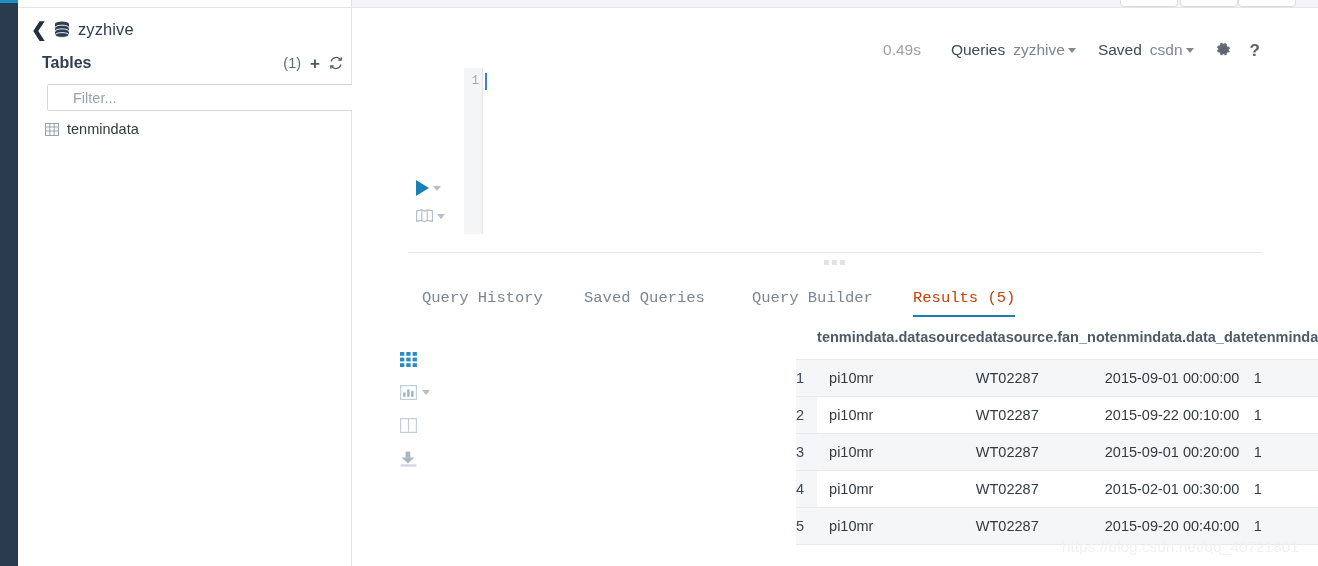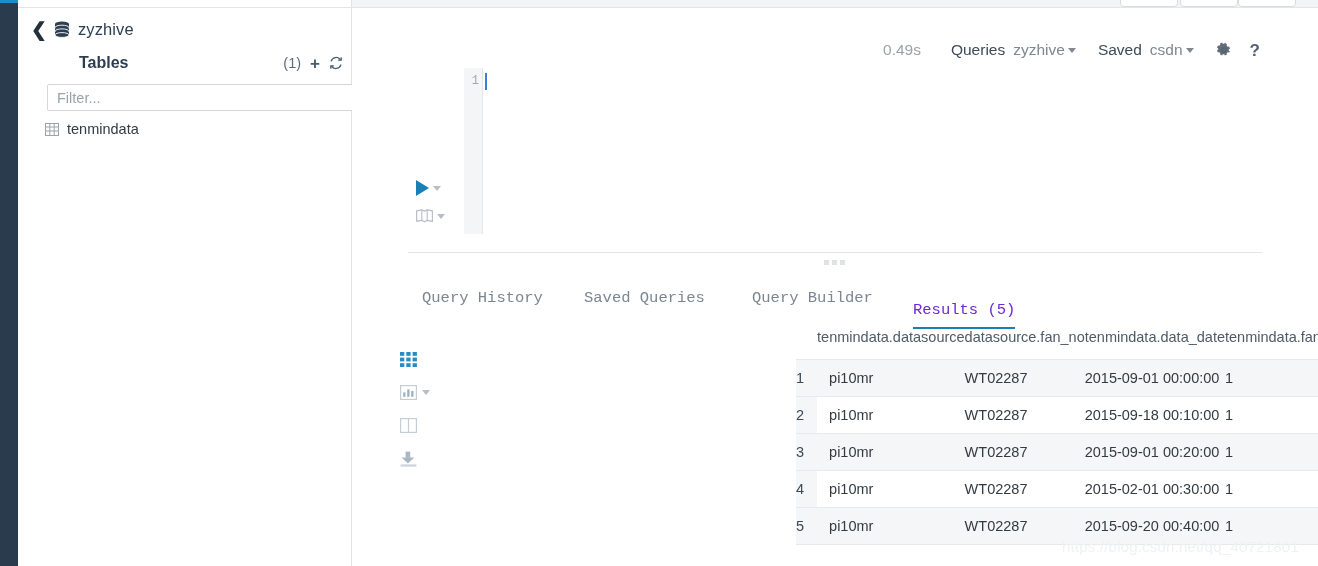--- a/index.html
+++ b/index.html
@@ -43,35 +43,35 @@
   }
   .db-icon { width: 16px; height: 17px; display: block; }
   .db-name {
     font-size: 16.5px; color: #2c3e50; letter-spacing: .1px;
   }
   .tables-row {
     position: absolute; left: 24px; top: 54px; width: 310px;
     display: flex; align-items: center;
   }
   .tables-label {
-    font-size: 16px; font-weight: 700; color: #2c3e50; margin-left: 37px;
+    font-size: 16px; font-weight: 700; color: #2c3e50;
   }
   .tables-actions {
     margin-left: auto; display: flex; align-items: center; gap: 9px;
     padding-right: 9px;
   }
   .tables-count { font-size: 14.5px; color: #5c6b7a; }
   .plus-icon {
     font-size: 17px; color: #4a5b6b; line-height: 1; cursor: pointer; font-weight: 700;
   }
   .refresh-icon { width: 14px; height: 14px; display: block; cursor: pointer; }
   .filter-input {
     position: absolute; left: 29px; top: 84px; width: 315px; height: 27px;
     border: 1px solid #d3d7db; border-radius: 2px;
-    padding: 0 9px; font-size: 14.5px; color: #333;
+    padding: 0 25px; font-size: 14.5px; color: #333;
     font-family: "Liberation Sans", sans-serif;
     background: #fff; outline: none;
   }
   .filter-input::placeholder { color: #9aa3ab; }
   .table-item {
     position: absolute; left: 27px; top: 121px;
     display: flex; align-items: center; gap: 8px; cursor: pointer;
   }
   .grid-small { width: 14px; height: 13px; display: block; }
   .table-item-label { font-size: 14.5px; color: #333b42; }
@@ -176,21 +176,21 @@
   .grip span { width: 5px; height: 5px; background: #e0e3e6; display: block; }
 
   
   .tabs {
     position: absolute; left: 56px; top: 255px; width: 910px; height: 46px;
   }
   .tab {
     position: absolute; top: 10px; font-size: 15.5px; color: #7b8691;
     cursor: pointer; white-space: nowrap; font-family: Liberation Mono, monospace;
   }
-  .tab.active { color: #6d28d9; margin-top: 12px; }
+  .tab.active { color: #c2410c; }
   .tab-underline {
     position: absolute; bottom: -10px; left: 0; right: 0; height: 2.5px; background: #1a7fb5;
   }
   .t0 { left: 14px; }
   .t1 { left: 176px; }
   .t2 { left: 344px; }
   .t3 { left: 505px; }
 
   
   .res-icons { position: absolute; left: 48px; top: 328px; width: 40px; }
@@ -199,21 +199,21 @@
   .chart-gray { width: 17px; height: 15px; display: block; cursor: pointer; }
   .cols-gray { width: 17px; height: 15px; display: block; cursor: pointer; }
   .dl-gray { width: 17px; height: 16px; display: block; cursor: pointer; }
 
   
   .rtable {
     position: absolute; left: 444px; top: 305px;
     border-collapse: collapse; table-layout: fixed;
   }
   .rtable th {
-    font-size: 14.5px; font-weight: 400; color: #4d5b69;
+    font-size: 14.5px; font-weight: 700; color: #4d5b69;
     text-align: left; padding: 0 0 14px 0; vertical-align: bottom;
     white-space: nowrap;
   }
   .rtable td {
     font-size: 14.5px; color: #333b42; height: 37px;
     padding: 0; vertical-align: middle; white-space: nowrap;
   }
   .c-idx  { width: 56px; }
   .c-a    { width: 200px; }
   .c-b    { width: 166px; }
@@ -420,21 +420,21 @@
           <td class="idxcell">1</td>
           <td class="pad">pi10mr</td>
           <td>WT02287</td>
           <td>2015-09-01 00:00:00</td>
           <td>1</td>
         </tr>
         <tr class="even">
           <td class="idxcell">2</td>
           <td class="pad">pi10mr</td>
           <td>WT02287</td>
-          <td>2015-09-18 00:10:00</td>
+          <td>2015-09-22 00:10:00</td>
           <td>1</td>
         </tr>
         <tr class="odd">
           <td class="idxcell">3</td>
           <td class="pad">pi10mr</td>
           <td>WT02287</td>
           <td>2015-09-01 00:20:00</td>
           <td>1</td>
         </tr>
         <tr class="even">

